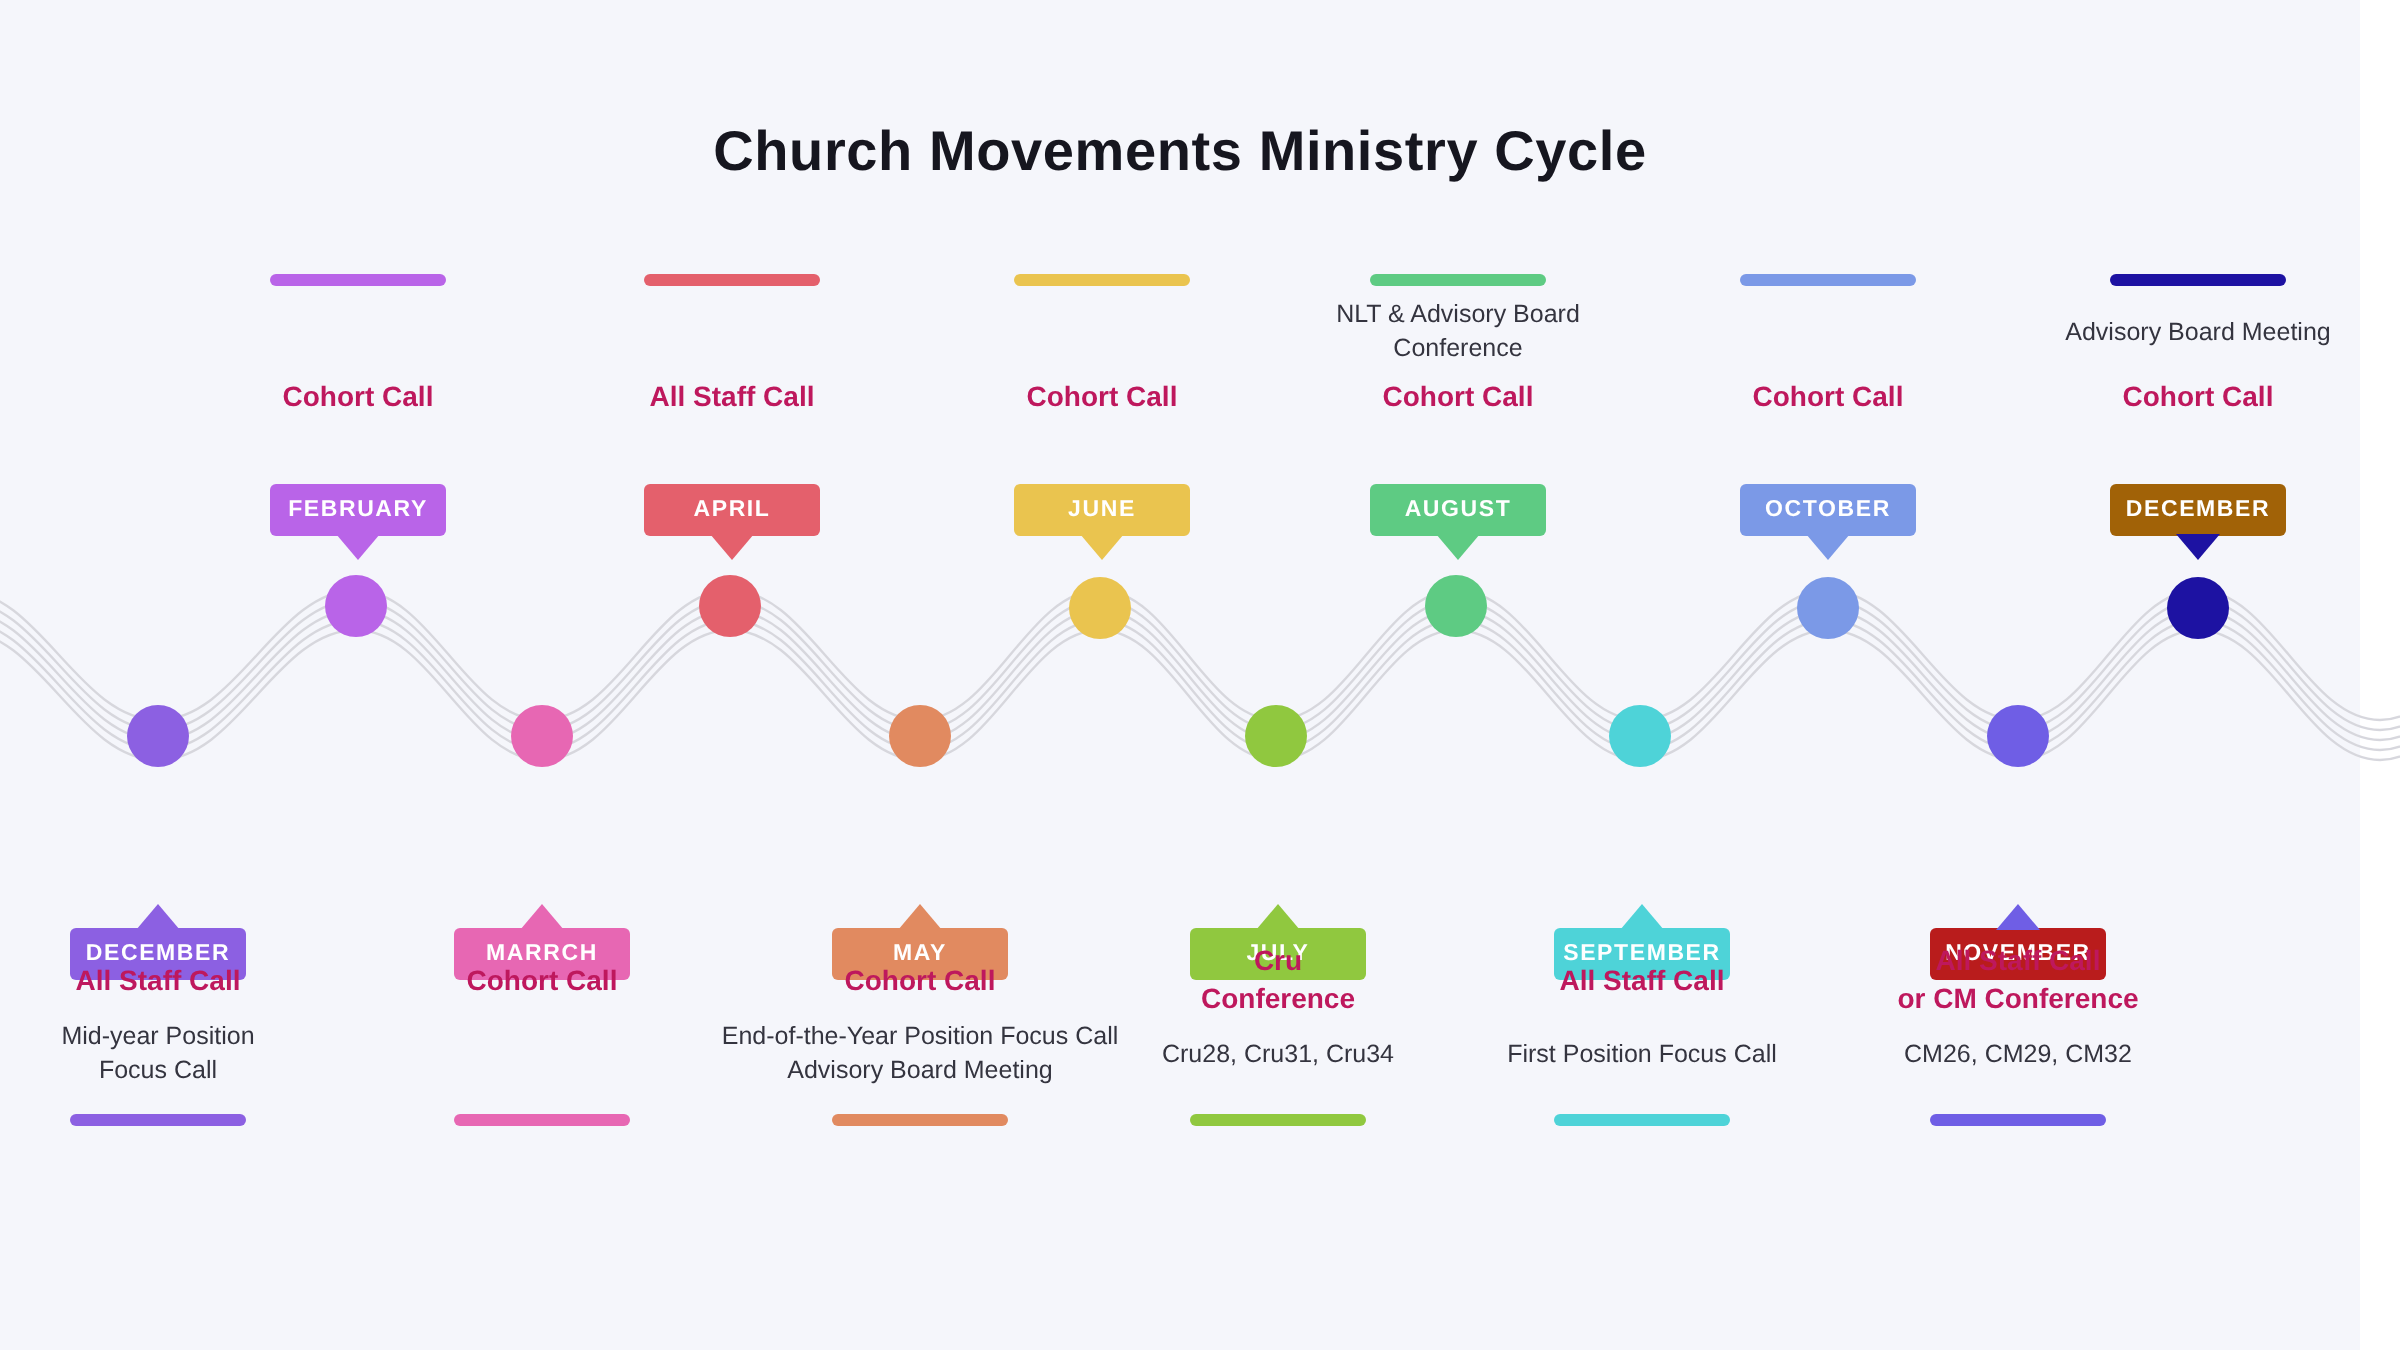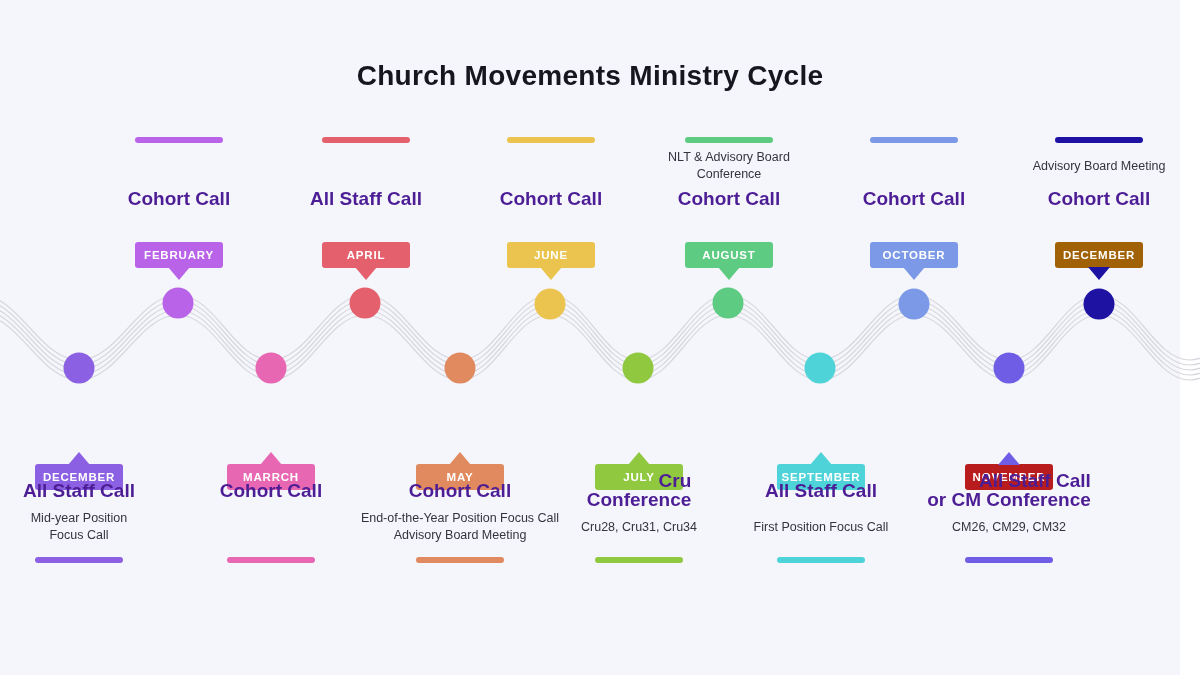--- a/index.html
+++ b/index.html
@@ -65,26 +65,25 @@
   .col.top .note { top: 16px; height: 40px; }
   .col.bottom .note { top: 90px; height: 34px; }
 
   .event {
     position: absolute;
     left: 0;
     right: 0;
     display: flex;
     align-items: center;
     justify-content: center;
-    font-size: 19px;
+    font-size: 14px;
     line-height: 19px;
     font-weight: 700;
-    color: #4c1d95;
+    color: #be185d;
     white-space: pre-line;
-    text-align: right;
   }
   .col.top .event { top: 54px; height: 28px; }
   .col.bottom .event { top: 50px; height: 40px; }
 
   .tag {
     position: absolute;
     left: 50%;
     transform: translateX(-50%);
     margin-top: 24px;
   }

